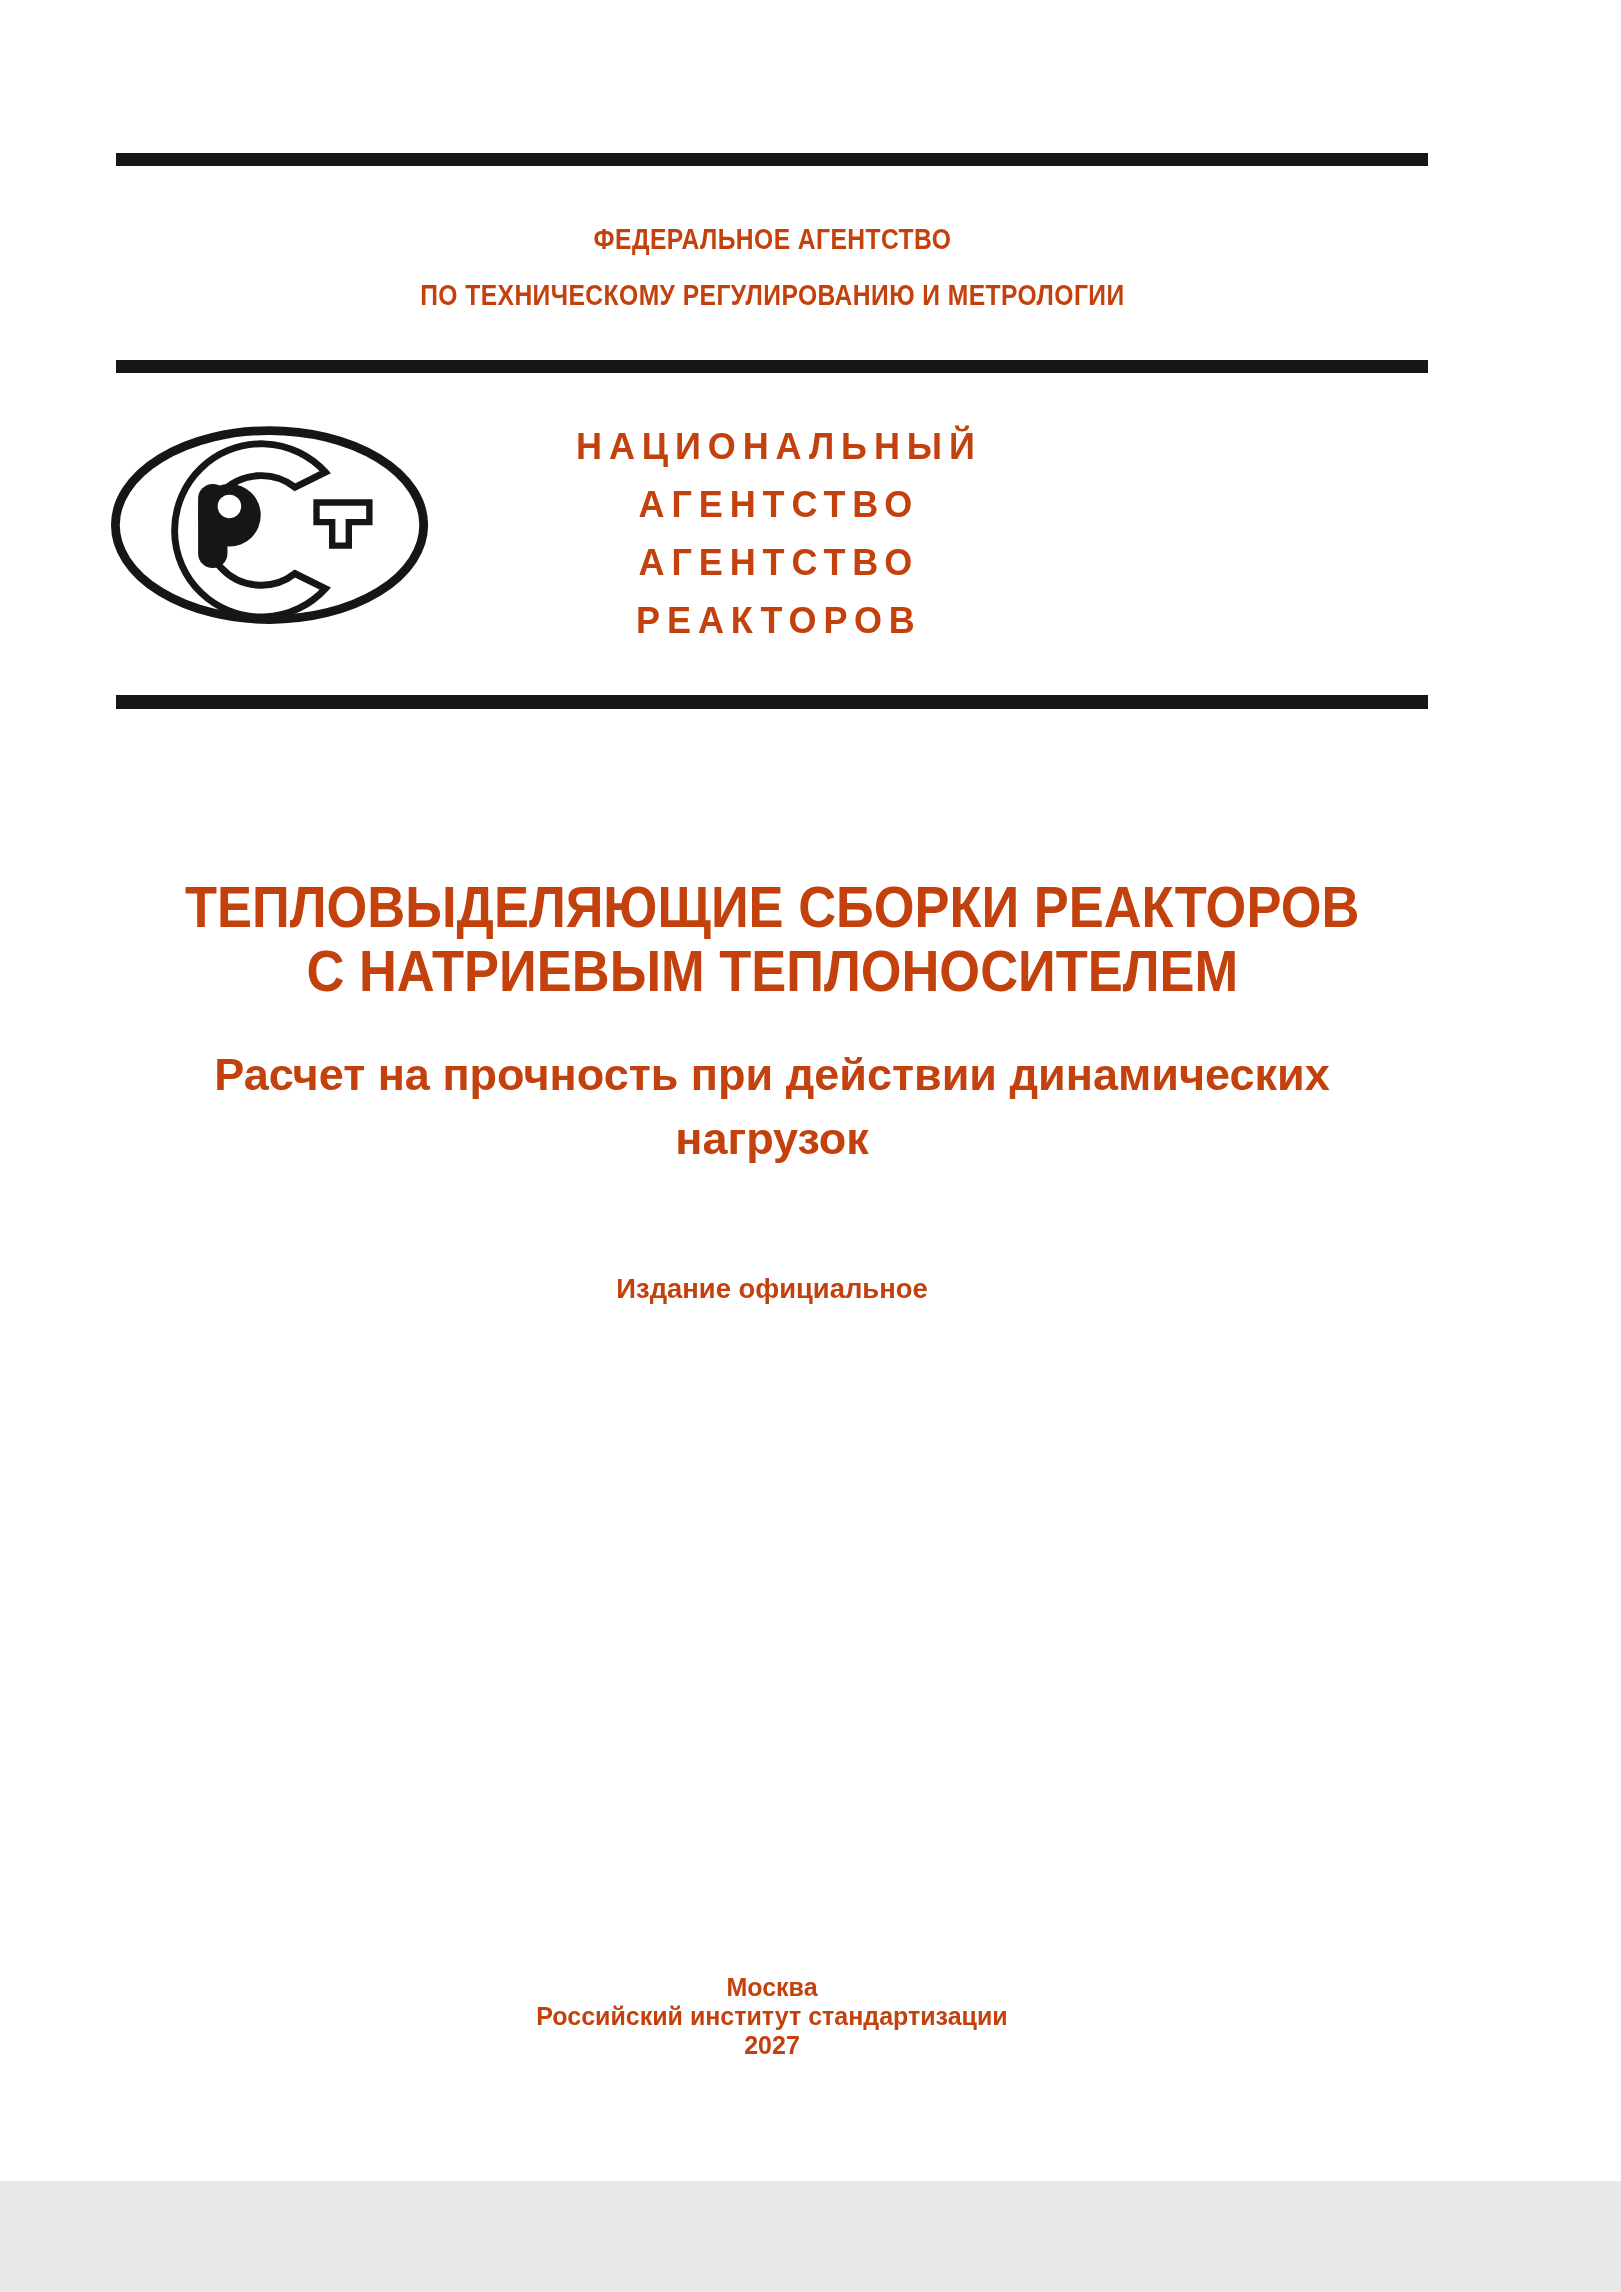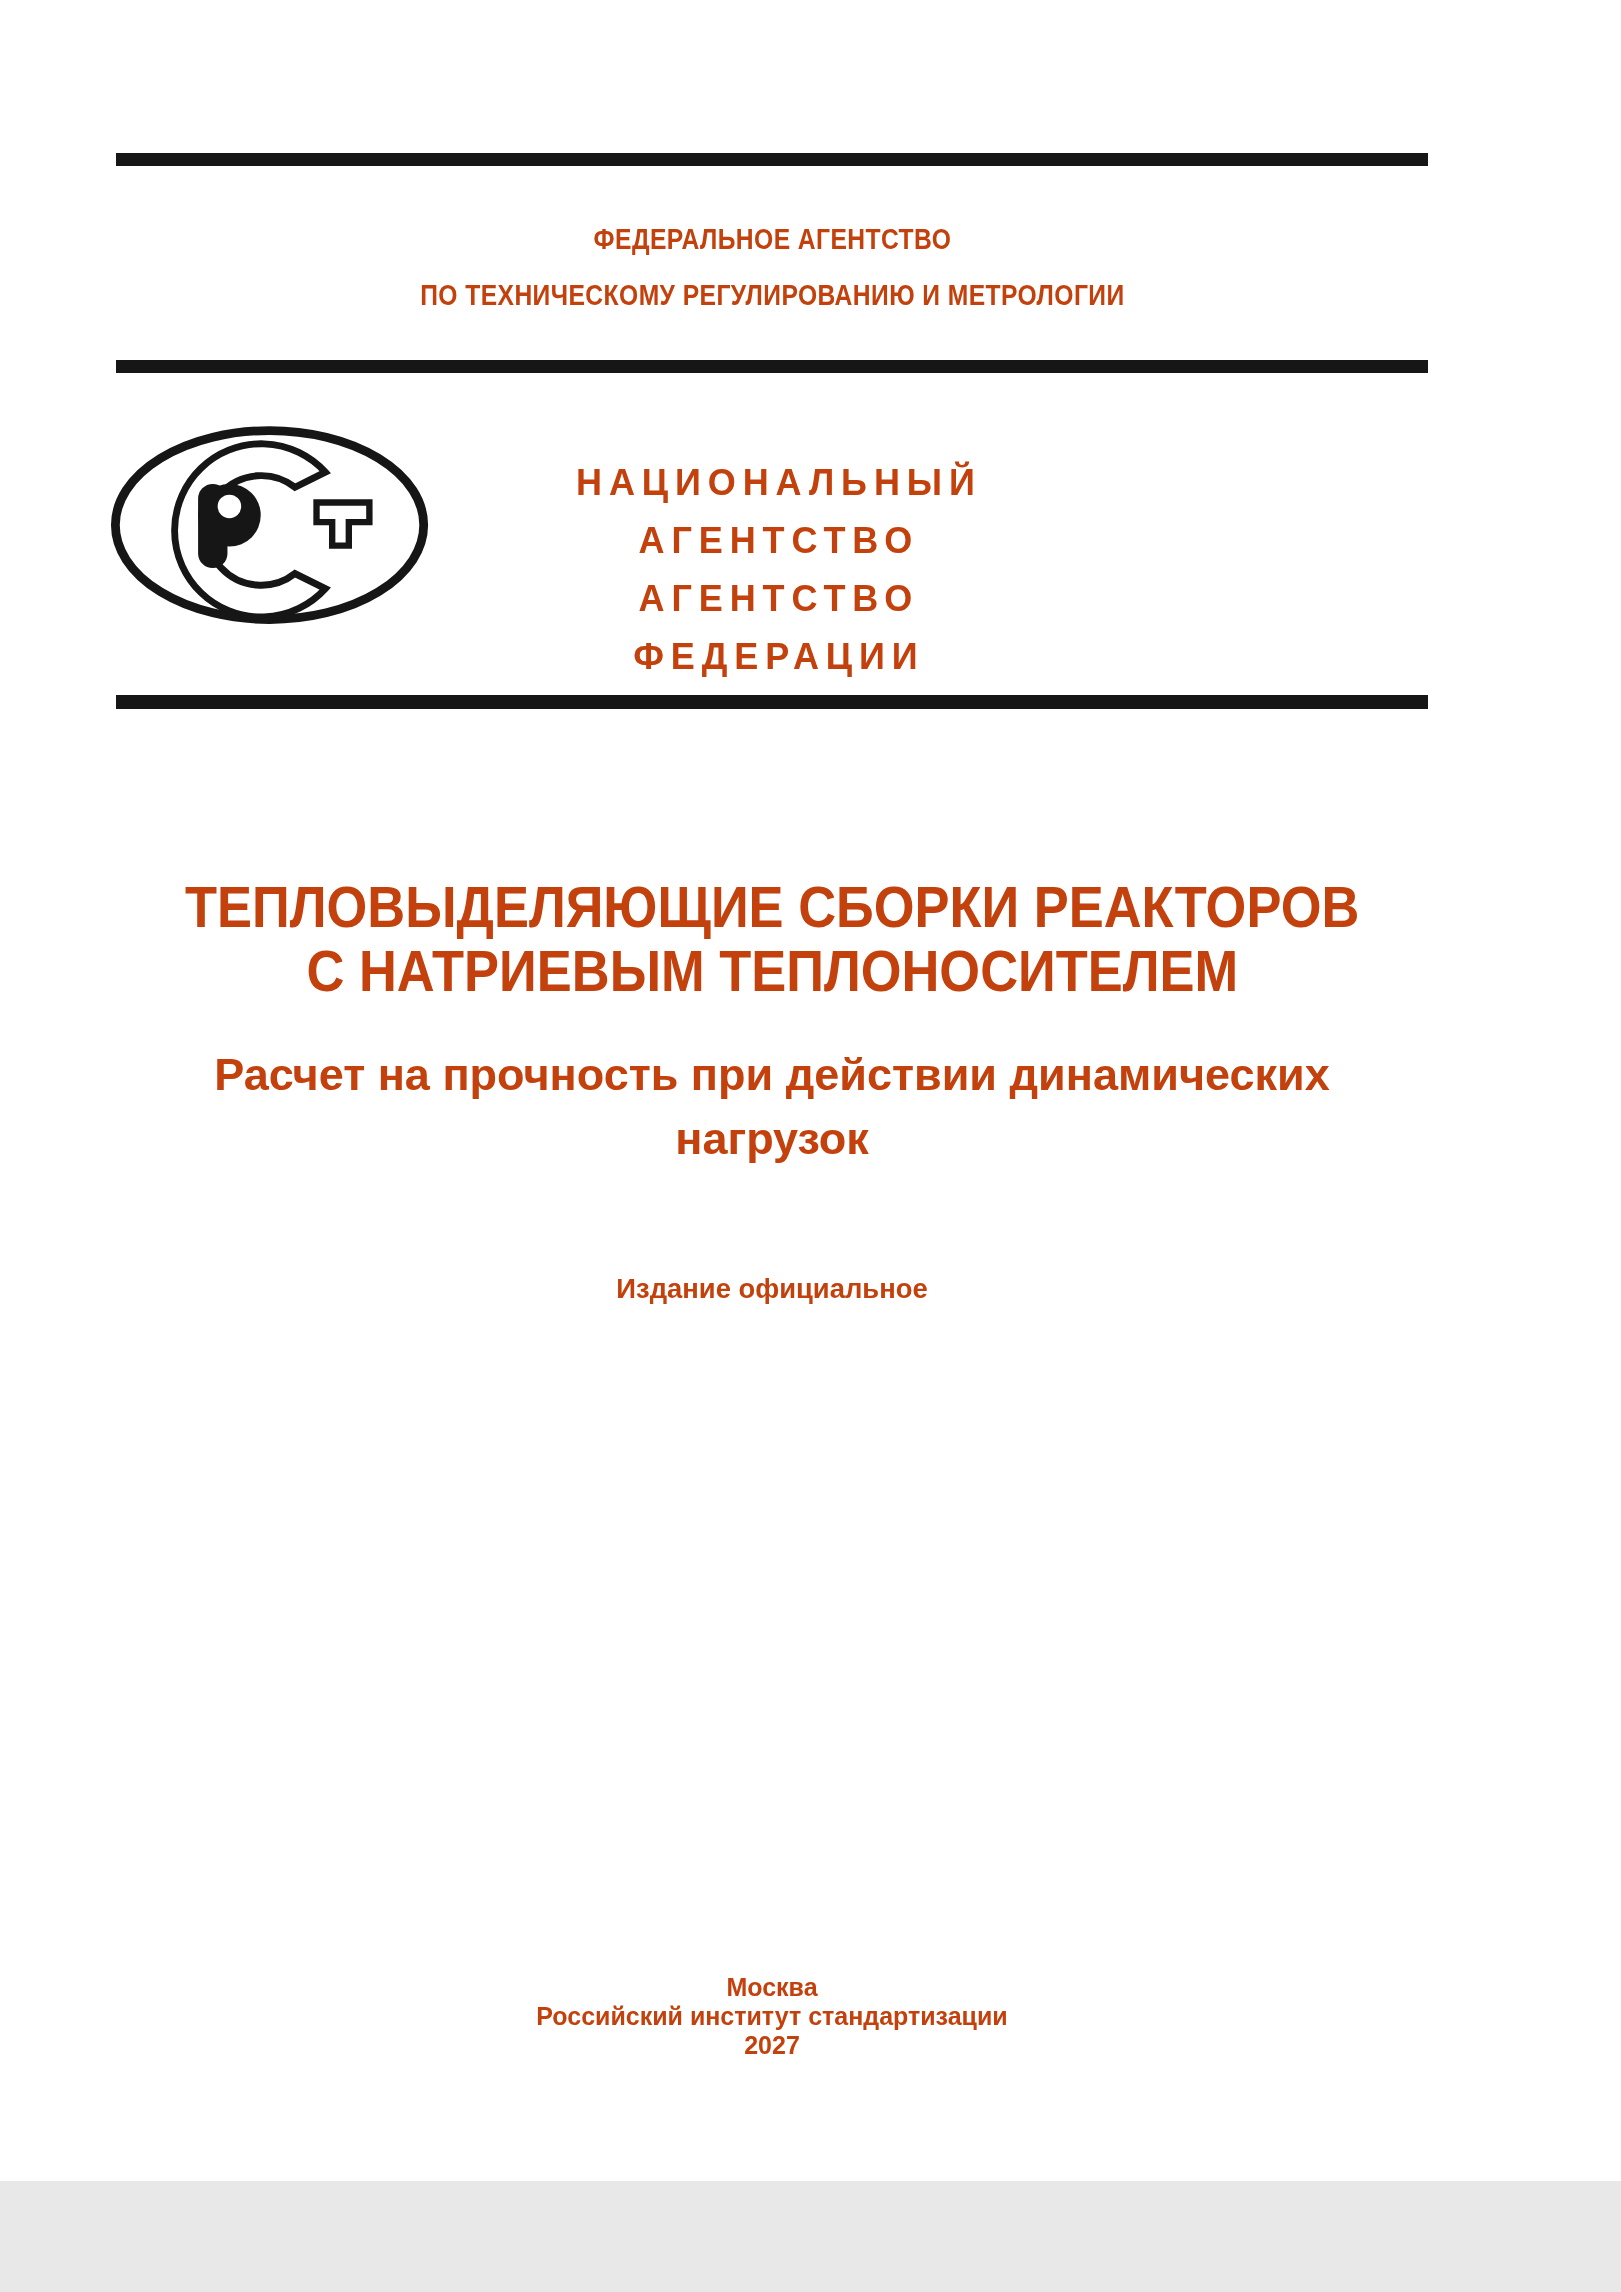--- a/index.html
+++ b/index.html
@@ -48,21 +48,20 @@
     white-space: nowrap;
   }
 
   
   .std-type {
     top: 418px;
     font-size: 36px;
     line-height: 58px;
     letter-spacing: 6.9px;
     padding-left: 6.9px;
-    margin-top: 36px;
   }
   .designation {
     position: absolute;
     left: 1221px;
     top: 416px;
     font-size: 52px;
     line-height: 66px;
     font-weight: bold;
     letter-spacing: 1px;
     text-align: left;
@@ -129,21 +128,21 @@
       <circle cx="122" cy="94" r="32" fill="#161616"></circle>
       <circle cx="122" cy="85" r="12" fill="#ffffff"></circle>
       <path d="M 211 81 H 265 V 101 H 244 V 125 H 227 V 101 H 211 Z" fill="#ffffff" stroke="#161616" stroke-width="6.5" stroke-linejoin="miter"></path>
     </svg>
   </div>
 
   <div class="centered-block std-type">
     <div>НАЦИОНАЛЬНЫЙ</div>
     <div>АГЕНТСТВО</div>
     <div>АГЕНТСТВО</div>
-    <div>ФЕДЕРАЦИИ</div>
+    <div>РЕАКТОРОВ</div>
   </div>
 
 
   <div class="bar bar-bottom"></div>
 
   <div class="centered-block doc-title">
     <div>
       <span class="squeeze">ТЕПЛОВЫДЕЛЯЮЩИЕ СБОРКИ РЕАКТОРОВ</span>
     </div>
     <div>

